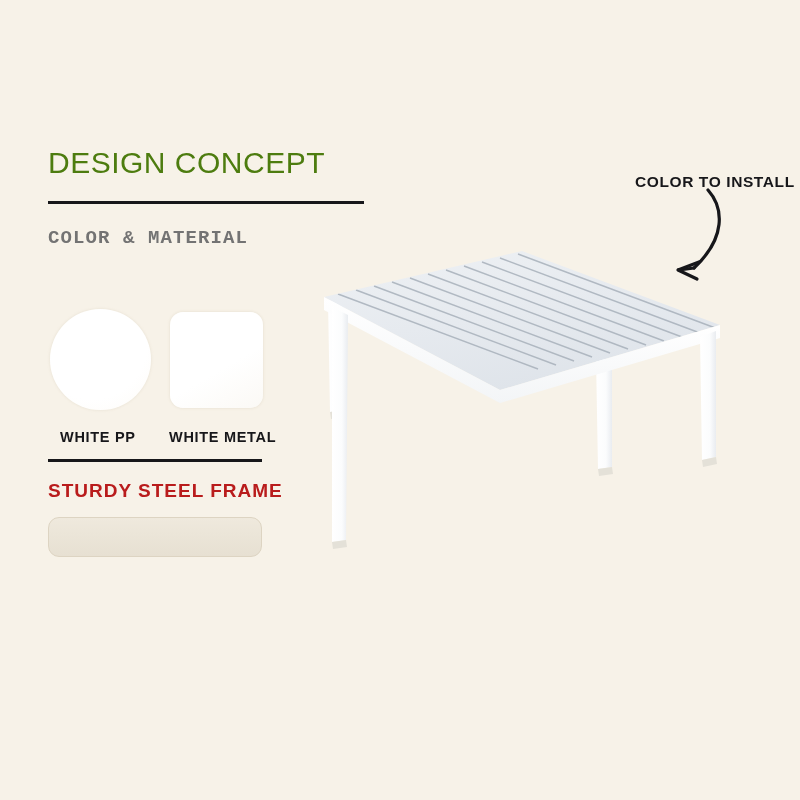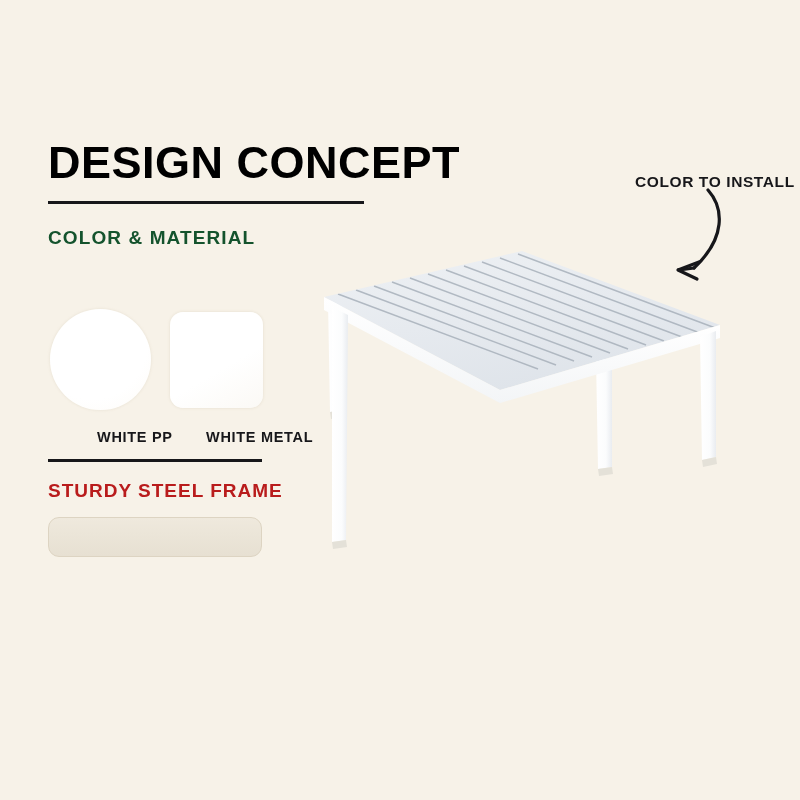--- a/index.html
+++ b/index.html
@@ -19,45 +19,46 @@
     width: 800px;
     height: 800px;
     background: #f7f2e8;
   }
 
   
   .page-title {
     position: absolute;
     left: 48px;
     top: 143px;
-    font-size: 45px;
-    font-weight: 700;
+    font-size: 30px;
+    font-weight: 400;
     letter-spacing: 0.5px;
-    color: #000000;
+    color: #4d7c0f;
     line-height: 40px;
     white-space: nowrap;
   }
   .rule-main {
     position: absolute;
     left: 48px;
     top: 201px;
     width: 316px;
     height: 3px;
     background: #17171a;
   }
   .section-title {
     position: absolute;
     left: 48px;
     top: 226px;
     font-size: 19px;
     font-weight: 700;
     letter-spacing: 1.1px;
-    color: #14532d;
+    color: #737373;
     line-height: 24px;
     white-space: nowrap;
+    font-family: Liberation Mono, monospace;
   }
 
   
   .swatch-circle {
     position: absolute;
     left: 50px;
     top: 309px;
     width: 101px;
     height: 101px;
     border-radius: 50%;
@@ -76,21 +77,20 @@
   }
   .swatch-label {
     position: absolute;
     top: 428px;
     font-size: 14.5px;
     font-weight: 700;
     letter-spacing: 0.7px;
     color: #17171a;
     line-height: 18px;
     white-space: nowrap;
-    margin-left: 37px;
   }
   .swatch-label.left  { left: 60px; }
   .swatch-label.right { left: 169px; }
 
   .rule-secondary {
     position: absolute;
     left: 48px;
     top: 459px;
     width: 214px;
     height: 3px;

